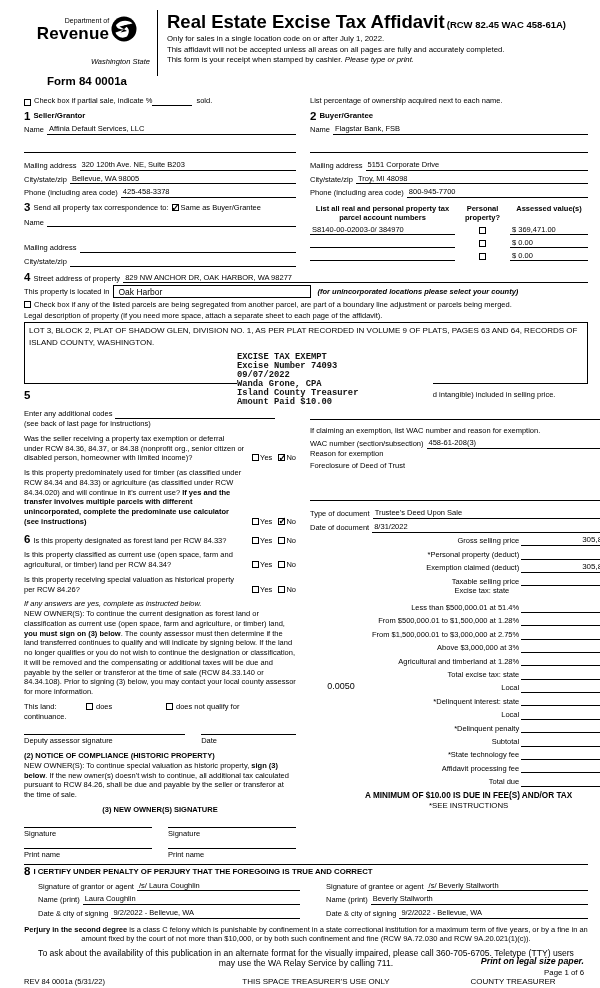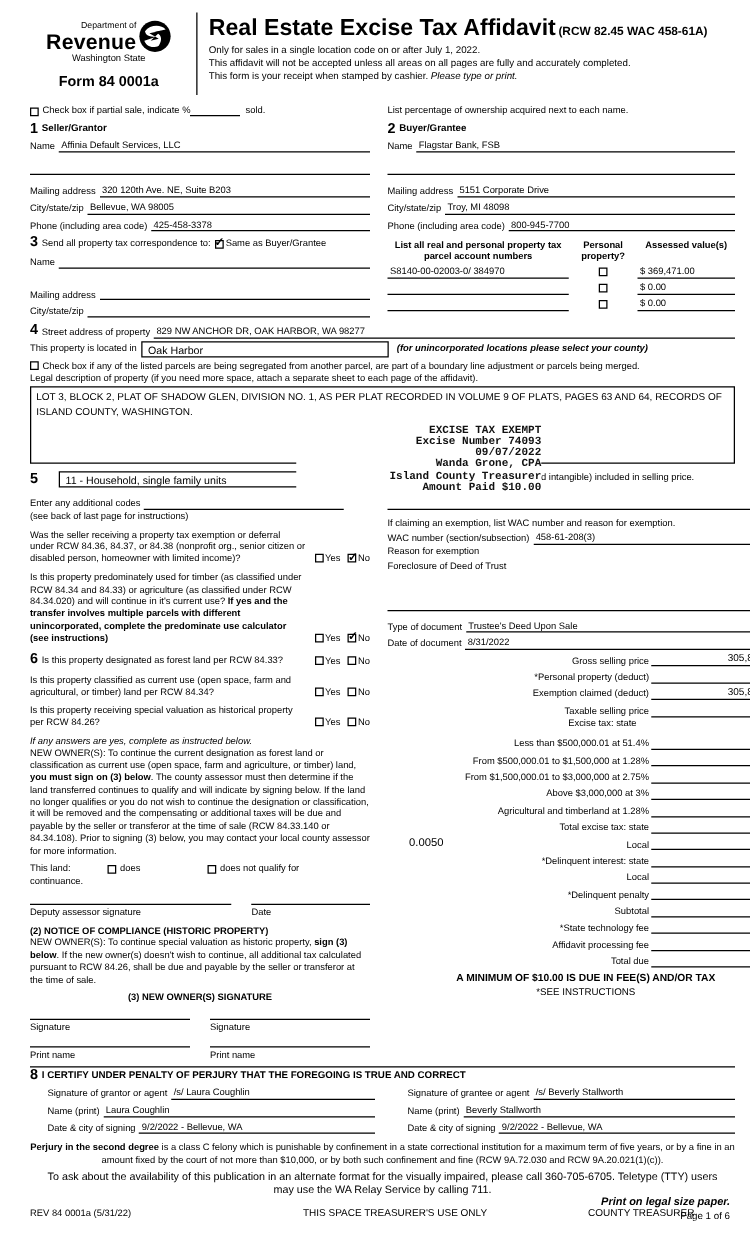--- a/index.html
+++ b/index.html
@@ -15,21 +15,21 @@
   .ul { border-bottom:1px solid #000; min-height:9px; padding:0 2px; }
   .cb { display:inline-block; width:7px; height:7px; border:1px solid #000; position:relative; vertical-align:-1px; background:#fff; flex:none; }
   .cb[data-checked="true"]::after { content:"✓"; position:absolute; left:-1px; top:-3.5px; font-size:9.5px; font-weight:bold; }
   
   .hdr { display:flex; align-items:stretch; }
   .logo-block { width:126px; flex:none; text-align:center; padding-top:8px; }
   .logo-top { display:flex; justify-content:center; align-items:center; gap:2px; }
   .logo-txt { text-align:right; }
   .dept { font-size:7px; }
   .brand { font-size:17px; font-weight:bold; letter-spacing:.2px; line-height:1; }
-  .wstate { font-size:7.5px; margin-top:0; }
+  .wstate { font-size:7.5px; font-style:italic; margin-top:15px;text-align:right; }
   .formno { font-size:11.5px; font-weight:bold; margin-top:7px; }
   .hdr-div { border-left:1.5px solid #000; margin:2px 9px 0 7px; height:66px; }
   .title-block { flex:1; padding-top:4px; }
   .h1 { font-size:18.5px; font-weight:bold; line-height:1.05; display:inline; }
   .h1ref { font-size:9.5px; font-weight:bold; }
   .hnotes { margin-top:3px; font-size:7.8px; line-height:1.32; }
   
   .grid2 { display:grid; grid-template-columns:272px 1fr; column-gap:14px; }
   .frow { display:flex; align-items:flex-end; }
   .frow .lbl { margin-right:3px; white-space:nowrap; }
@@ -39,21 +39,21 @@
   .sechead .st { font-weight:bold; font-size:7.8px; }
   
   .parcel-head { display:flex; font-weight:bold; text-align:center; line-height:1.15; margin-top:3px; }
   .ph1 { flex:1; } .ph2 { width:55px; flex:none; } .ph3 { width:78px; flex:none; }
   .parcel-row { display:flex; align-items:flex-end; height:13px; }
   .pr1 { flex:1; } .pr2 { width:55px; flex:none; text-align:center; } .pr3 { width:78px; flex:none; }
   .pr3 .ul { display:block; }
   
   .sel-box { border:1.5px solid #000; width:198px; height:13px; padding:1px 4px; font-size:8.5px; display:inline-block; vertical-align:middle; }
   .legal-box { border:1.5px solid #000; height:62px; padding:2px 4px; font-size:8px; line-height:1.55; margin-top:1px; position:relative; }
-  .stamp { position:absolute; left:212px; top:30px; width:196px; background:#fff; text-align:right;
+  .stamp { position:absolute; left:212px; top:30px; width:196px; background:#fff; text-align:left;
            font-family:"Liberation Mono", monospace; font-size:8.8px; font-weight:bold; line-height:1.04; z-index:5; color:#111; }
   
   .qrow { display:flex; align-items:flex-end; margin-top:5px; }
   .qtext { flex:1; }
   .yn { white-space:nowrap; margin-left:3px; }
   .yn .cb { margin:0 1px 0 4px; }
   
   .fee { display:flex; align-items:flex-end; height:13.4px; }
   .pfx { width:62px; flex:none; text-align:center; font-size:8.5px; }
   .flbl { flex:1; text-align:right; padding-right:2px; white-space:nowrap; }
@@ -242,21 +242,20 @@
         <div>Amount Paid $10.00</div>
       </div>
     </div>
   </div>
 
   <div class="grid2" style="margin-top:6px;">
     <div>
 
       <div style="display:flex; align-items:center;">
         <span class="secnum">5</span>
-        <span class="sel-box" style="width:210px; margin-left:14px;">11 - Household, single family units</span>
       </div>
       <div class="frow" style="margin-top:8px;">
         <span class="lbl">Enter any additional codes</span>
         <span class="ul" style="max-width:160px;"></span>
       </div>
       <div>(see back of last page for instructions)</div>
       <div class="qrow">
         <div class="qtext">Was the seller receiving a property tax exemption or deferral under RCW 84.36, 84.37, or 84.38 (nonprofit org., senior citizen or disabled person, homeowner with limited income)?</div>
         <div class="yn">
           <span class="cb" data-checked="false"></span><span>Yes</span>

